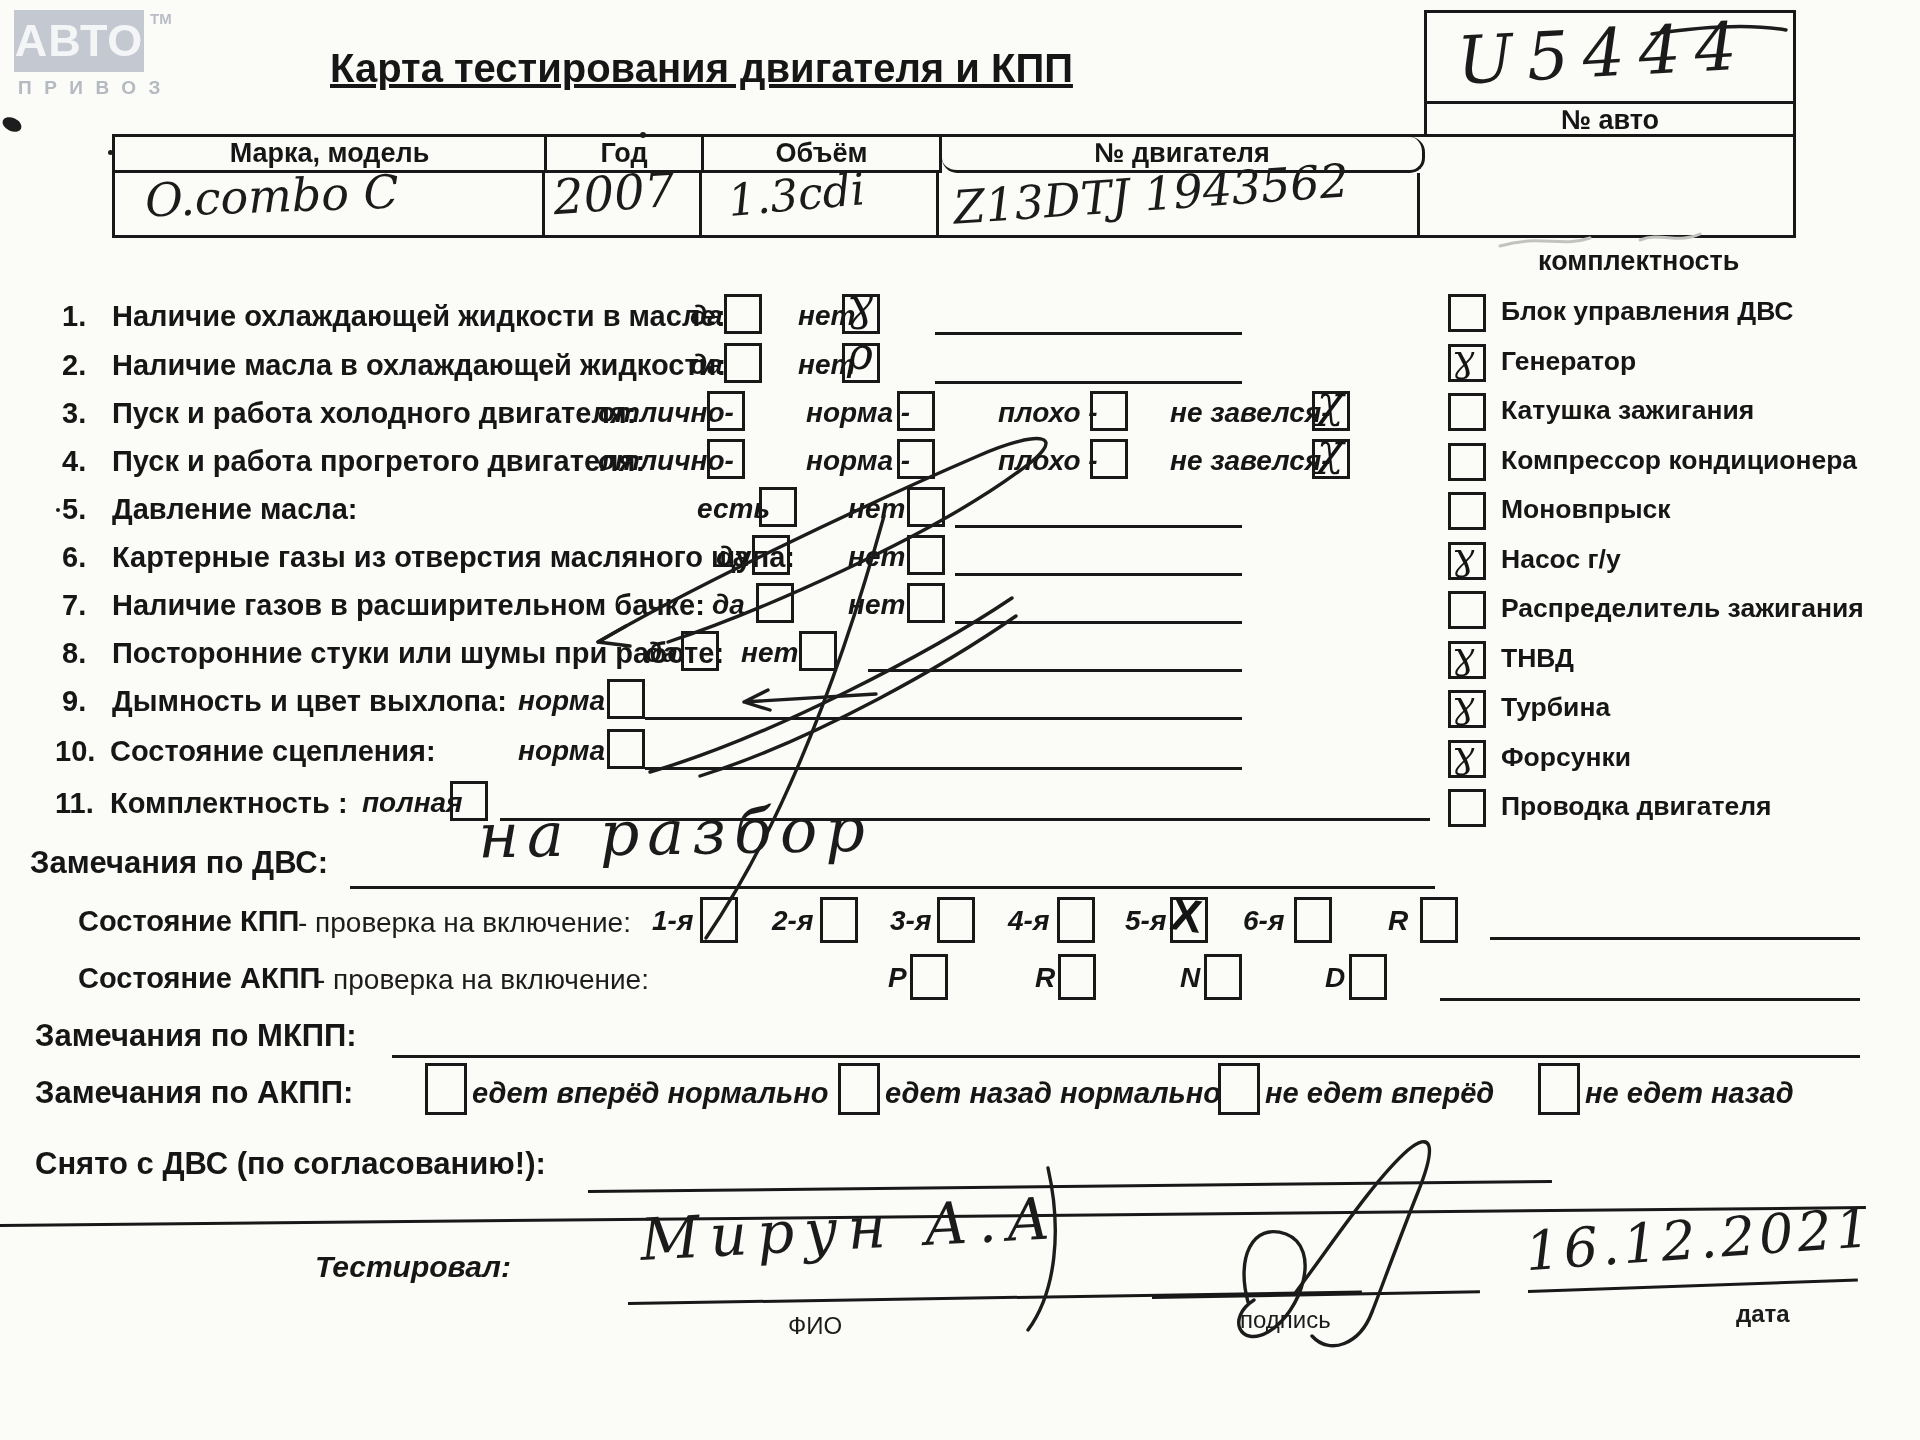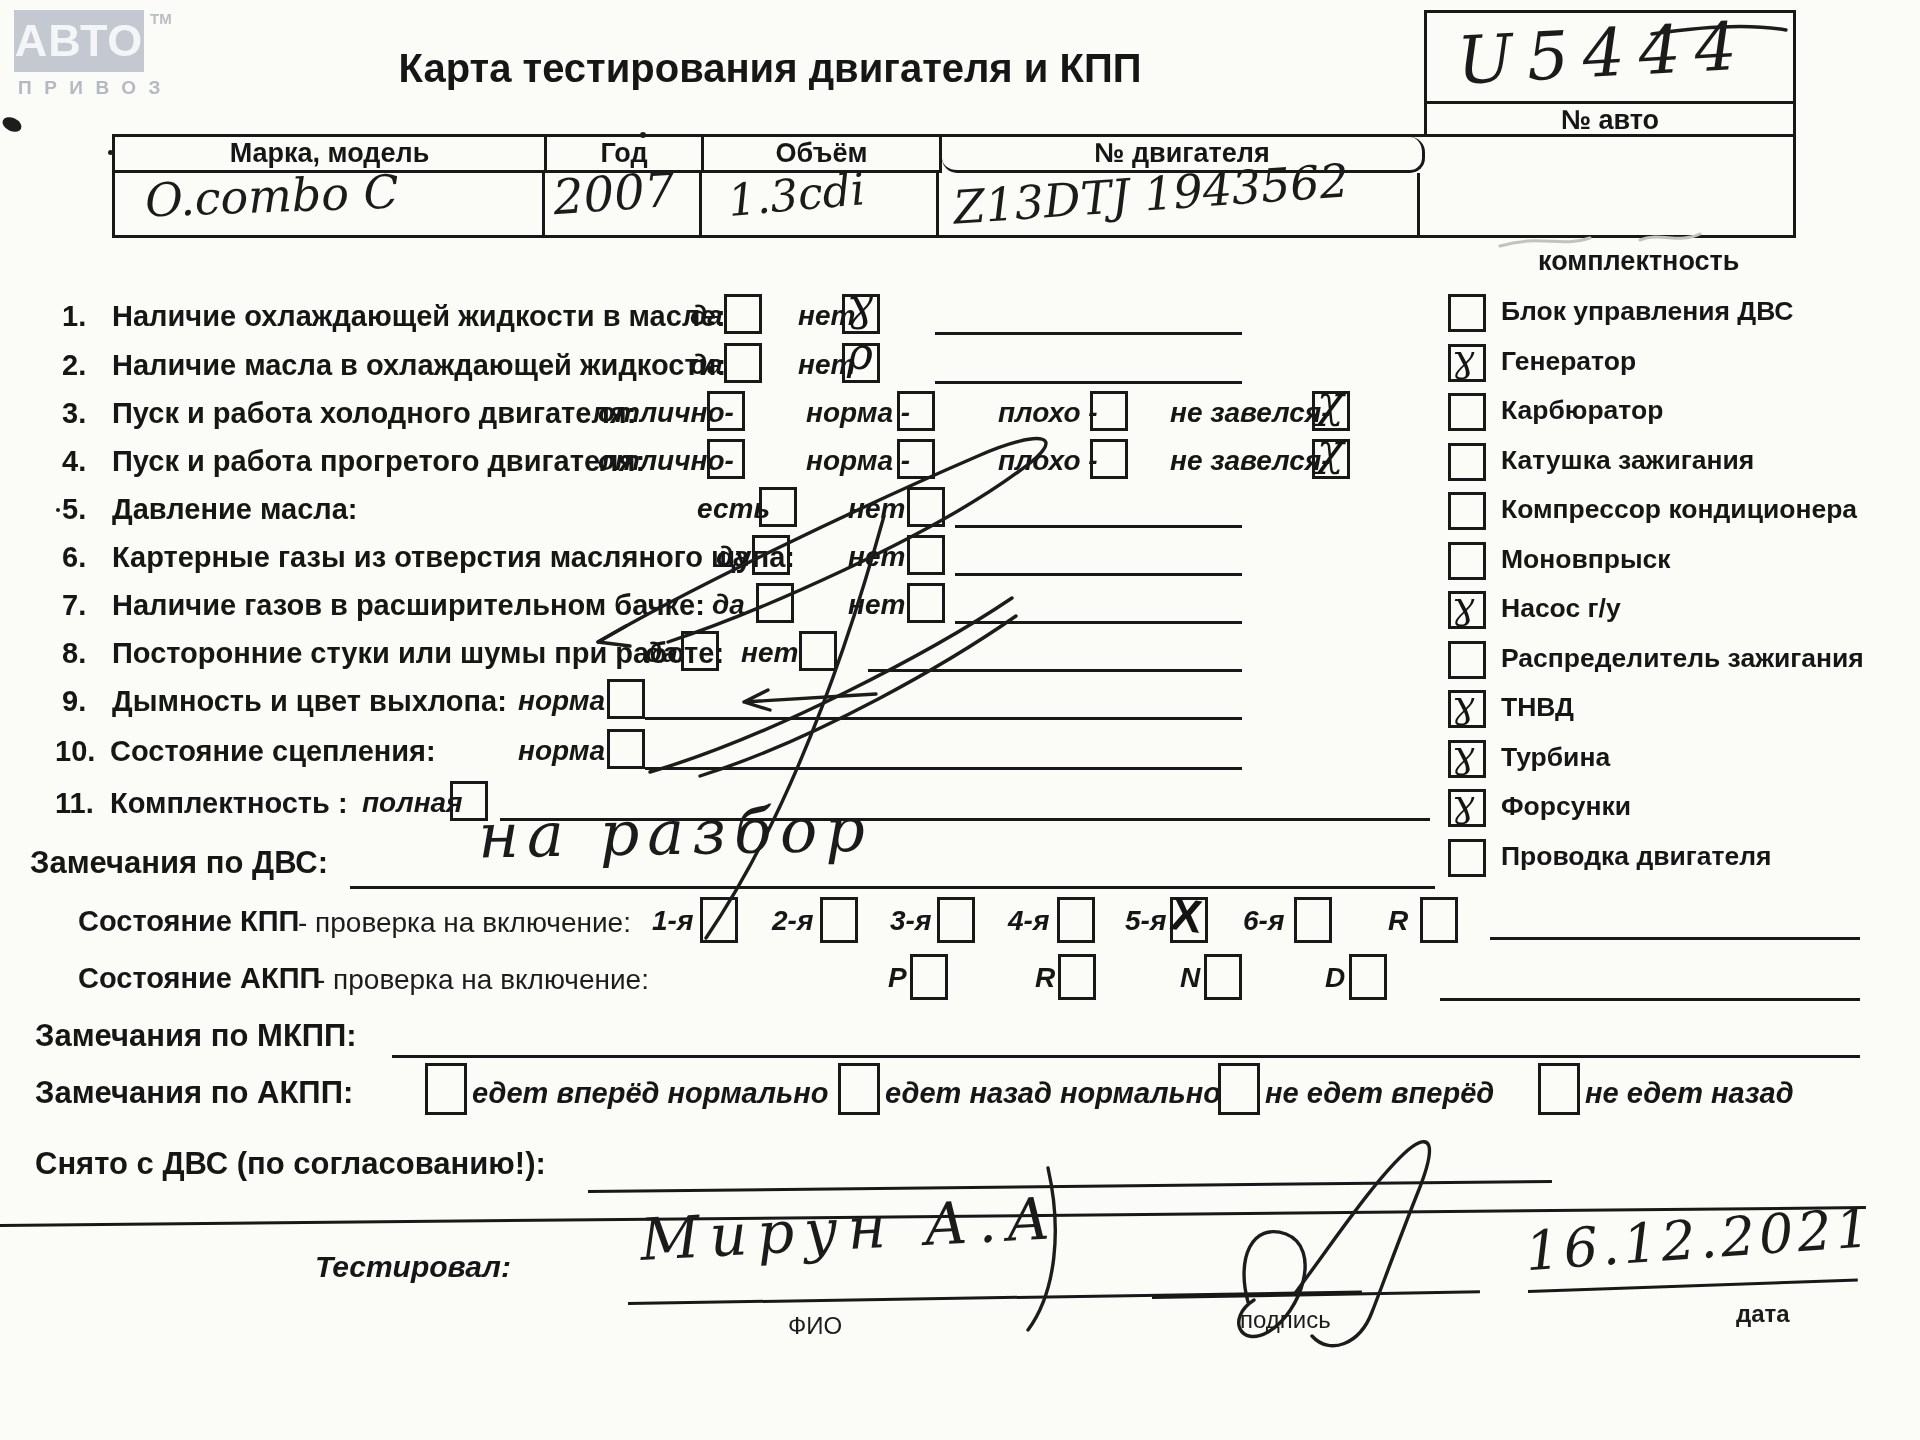--- a/index.html
+++ b/index.html
@@ -5,21 +5,21 @@
   html,body{margin:0;padding:0;background:#e8e8e6;}
   .page{position:relative;width:1920px;height:1440px;background:#fbfbf8;
         font-family:"Liberation Sans",sans-serif;color:#161616;overflow:hidden;}
   
   .logo{position:absolute;left:14px;top:10px;}
   .badge{width:130px;height:62px;background:#c4c8d0;color:#f4f5f7;font-weight:700;
          font-size:45px;display:flex;align-items:center;justify-content:center;letter-spacing:1px;}
   .tm{position:absolute;left:136px;top:0px;color:#b9bdc6;font-size:15px;font-weight:700;}
   .sub{margin-top:5px;color:#b4b9c2;font-weight:700;font-size:19px;letter-spacing:12.5px;padding-left:4px;}
   
-  .title{position:absolute;left:330px;top:46px;width:880px;text-align:center;font-weight:700;font-size:40px;}
+  .title{position:absolute;left:330px;top:46px;width:880px;font-weight:700;font-size:40px;text-decoration:underline;}
   
   .numbox{position:absolute;left:1424px;top:10px;width:372px;border:3px solid #181818;box-sizing:border-box;background:#fbfbf8;}
   .numval{height:88px;border-bottom:3px solid #181818;position:relative;}
   .numlbl{height:33px;display:flex;align-items:center;justify-content:center;font-weight:700;font-size:27px;}
   
   .vtab{position:absolute;left:112px;top:134px;width:1684px;border:3px solid #181818;box-sizing:border-box;background:#fbfbf8;}
   .vrow{display:flex;}
   .vhead .vc{height:36px;font-weight:700;font-size:27px;display:flex;align-items:center;justify-content:center;
              border-right:3px solid #181818;border-bottom:3px solid #181818;box-sizing:border-box;}
   .vvals .vc{height:62px;border-right:3px solid #181818;box-sizing:border-box;position:relative;}
@@ -105,26 +105,20 @@
     <div class="crow">
         <span class="ccb">
           <i>ɣ</i>
         </span>
         <span class="clbl">Генератор</span>
       </div>
     <div class="crow">
         <span class="ccb">
           <i></i>
         </span>
-        <span class="clbl">Карбюратор</span>
-      </div>
-    <div class="crow">
-        <span class="ccb">
-          <i></i>
-        </span>
         <span class="clbl">Катушка зажигания</span>
       </div>
     <div class="crow">
         <span class="ccb">
           <i></i>
         </span>
         <span class="clbl">Компрессор кондиционера</span>
       </div>
     <div class="crow">
         <span class="ccb">

